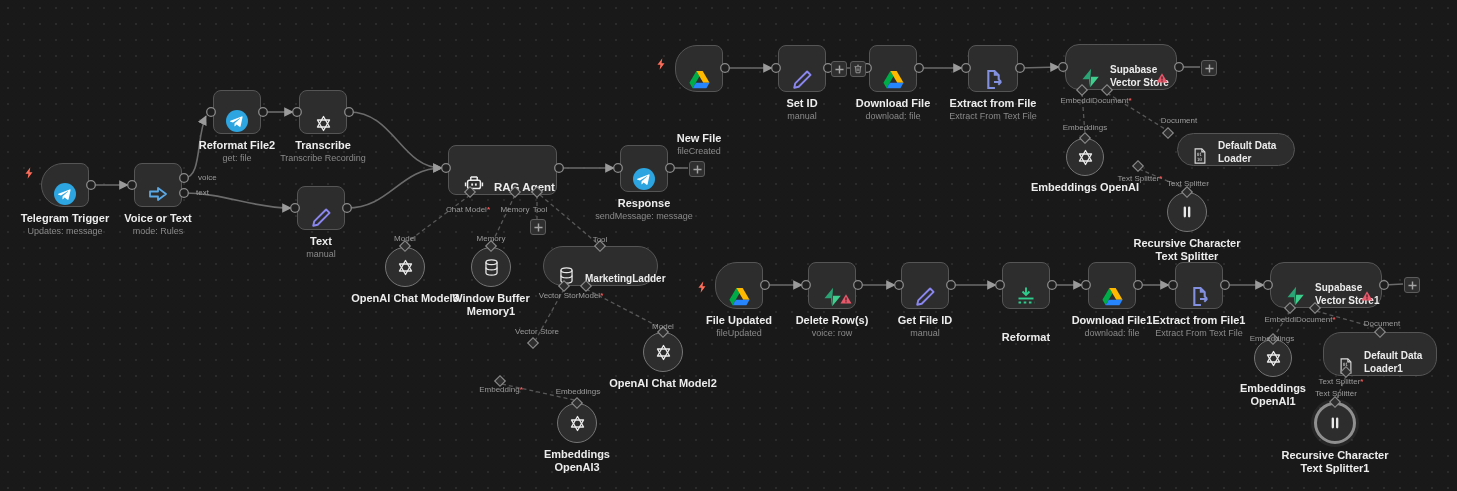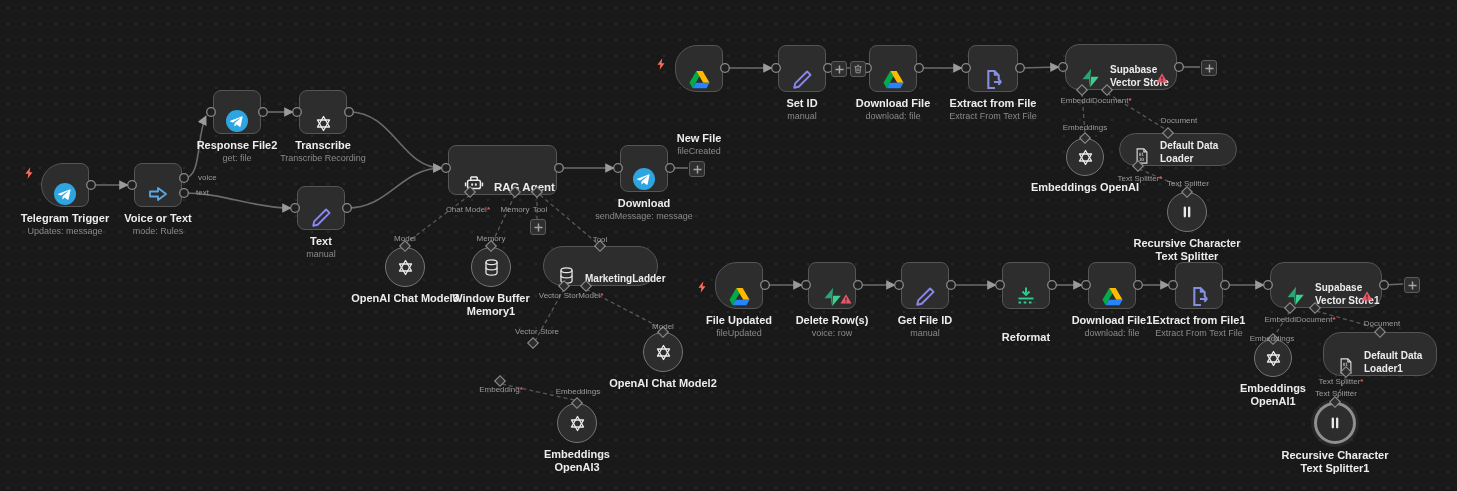--- a/index.html
+++ b/index.html
@@ -62,21 +62,21 @@
     </div>
     <div class="node square" style="left: 213px; top: 90px; width: 48px; height: 44px;">
       <div class="icon">
         <svg width="24" height="24" viewBox="0 0 24 24">
           <circle cx="12" cy="12" r="11" fill="#2CA5E0"></circle>
           <path d="M5.4 11.7l11.2-4.3c.6-.2 1.1.1.9 1l-1.9 8.8c-.1.6-.5.8-1.1.5l-2.9-2.1-1.4 1.4c-.2.2-.4.3-.8.3l.2-3 5.5-4.9c.2-.2-.1-.3-.4-.1l-6.7 4.2-2.5-.8c-.6-.2-.6-.7-.1-1z" fill="#fff"></path>
         </svg>
       </div>
     </div>
     <div class="nlabel" style="left: 237px; top: 139px; width: 140px;">
-      <span class="ntitle">Response File2</span>
+      <span class="ntitle">Reformat File2</span>
       <span class="nsub">get: file</span>
     </div>
     <div class="node square" style="left: 299px; top: 90px; width: 48px; height: 44px;">
       <div class="icon">
         <svg width="19" height="19" viewBox="0 0 24 24" fill="none" stroke="#ececec" stroke-width="1.7" stroke-linejoin="round">
           <path d="M12 3.2l7.6 13.2H4.4z"></path>
           <path d="M12 20.8L4.4 7.6h15.2z"></path>
         </svg>
       </div>
     </div>
@@ -109,21 +109,21 @@
     </div>
     <div class="node square" style="left: 620px; top: 145px; width: 48px; height: 47px;">
       <div class="icon">
         <svg width="24" height="24" viewBox="0 0 24 24">
           <circle cx="12" cy="12" r="11" fill="#2CA5E0"></circle>
           <path d="M5.4 11.7l11.2-4.3c.6-.2 1.1.1.9 1l-1.9 8.8c-.1.6-.5.8-1.1.5l-2.9-2.1-1.4 1.4c-.2.2-.4.3-.8.3l.2-3 5.5-4.9c.2-.2-.1-.3-.4-.1l-6.7 4.2-2.5-.8c-.6-.2-.6-.7-.1-1z" fill="#fff"></path>
         </svg>
       </div>
     </div>
     <div class="nlabel" style="left: 644px; top: 197px; width: 140px;">
-      <span class="ntitle">Download</span>
+      <span class="ntitle">Response</span>
       <span class="nsub">sendMessage: message</span>
     </div>
     <div class="round" style="left: 385px; top: 247px; width: 40px; height: 40px;">
       <div class="icon">
         <svg width="19" height="19" viewBox="0 0 24 24" fill="none" stroke="#ececec" stroke-width="1.7" stroke-linejoin="round">
           <path d="M12 3.2l7.6 13.2H4.4z"></path>
           <path d="M12 20.8L4.4 7.6h15.2z"></path>
         </svg>
       </div>
     </div>
@@ -242,21 +242,21 @@
       <div class="icon">
         <svg width="19" height="19" viewBox="0 0 24 24" fill="none" stroke="#ececec" stroke-width="1.7" stroke-linejoin="round">
           <path d="M12 3.2l7.6 13.2H4.4z"></path>
           <path d="M12 20.8L4.4 7.6h15.2z"></path>
         </svg>
       </div>
     </div>
     <div class="nlabel" style="left: 1085px; top: 181px; width: 130px;">
       <span class="ntitle">Embeddings OpenAI</span>
     </div>
-    <div class="node pill" style="left: 1119px; top: 133px; width: 118px; height: 33px; border-radius: 17px;">
+    <div class="node pill" style="left: 1177px; top: 133px; width: 118px; height: 33px; border-radius: 17px;">
       <div class="icon">
         <svg width="18" height="18" viewBox="0 0 24 24" fill="none" stroke="#dddddd" stroke-width="1.5">
           <path d="M5.5 2.5h9l4 4v15h-13z"></path>
           <path d="M14.5 2.5v4h4"></path>
           <text x="7.5" y="12.5" font-size="6" fill="#ddd" stroke="none" font-family="DejaVu Sans Mono, monospace">01</text>
           <text x="7.5" y="19" font-size="6" fill="#ddd" stroke="none" font-family="DejaVu Sans Mono, monospace">10</text>
         </svg>
       </div>
       <span class="inner">Default Data Loader</span>
     </div>

